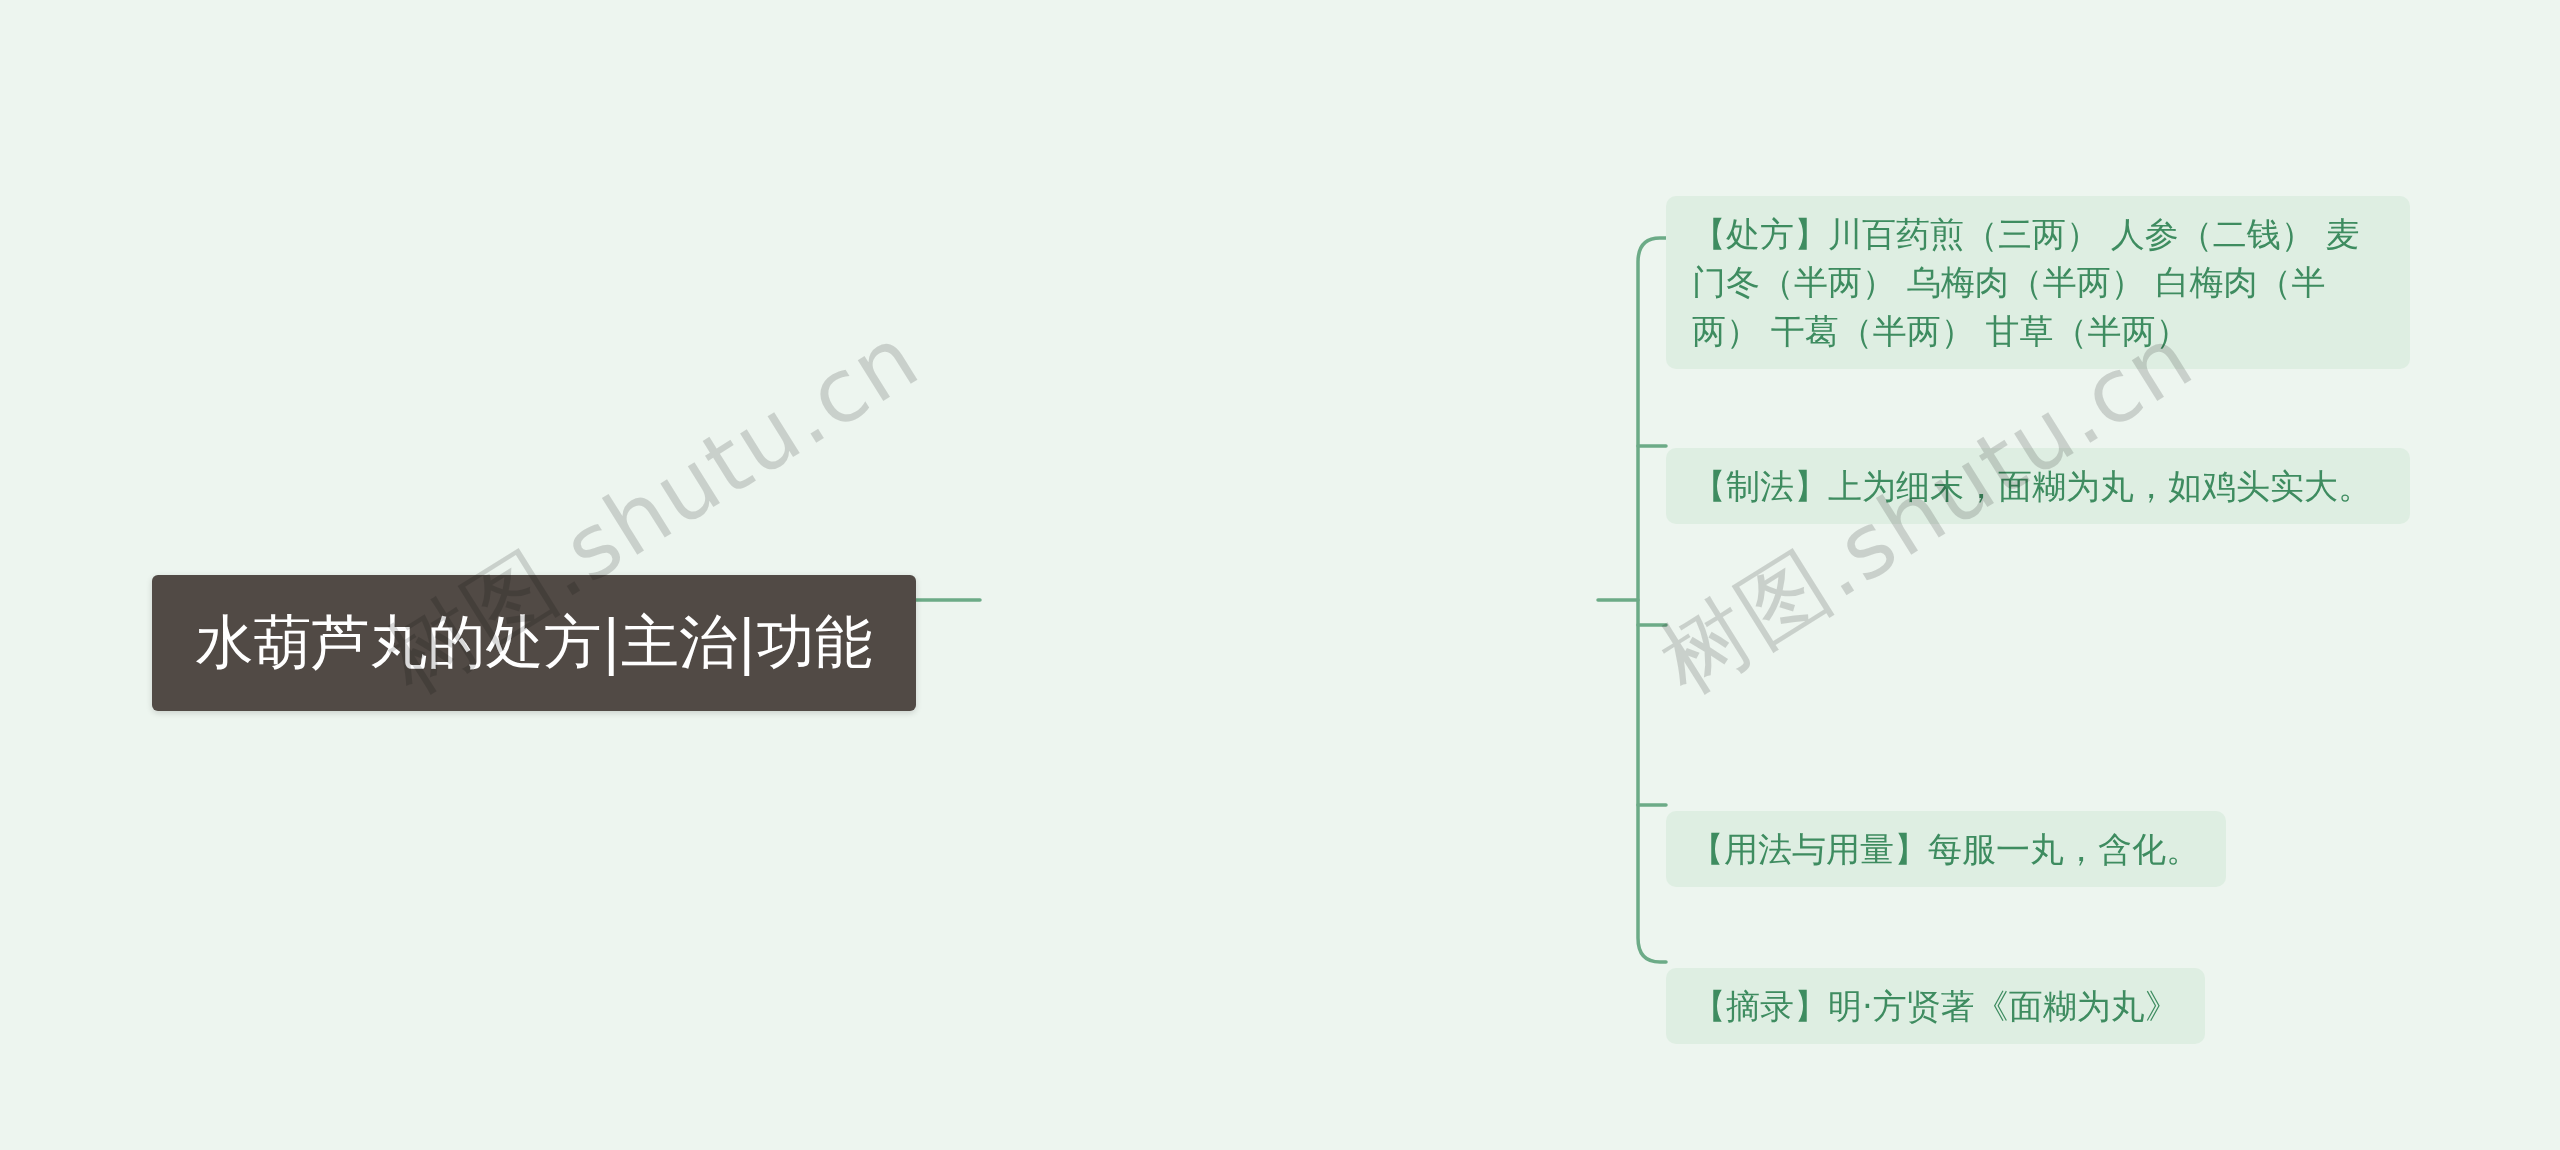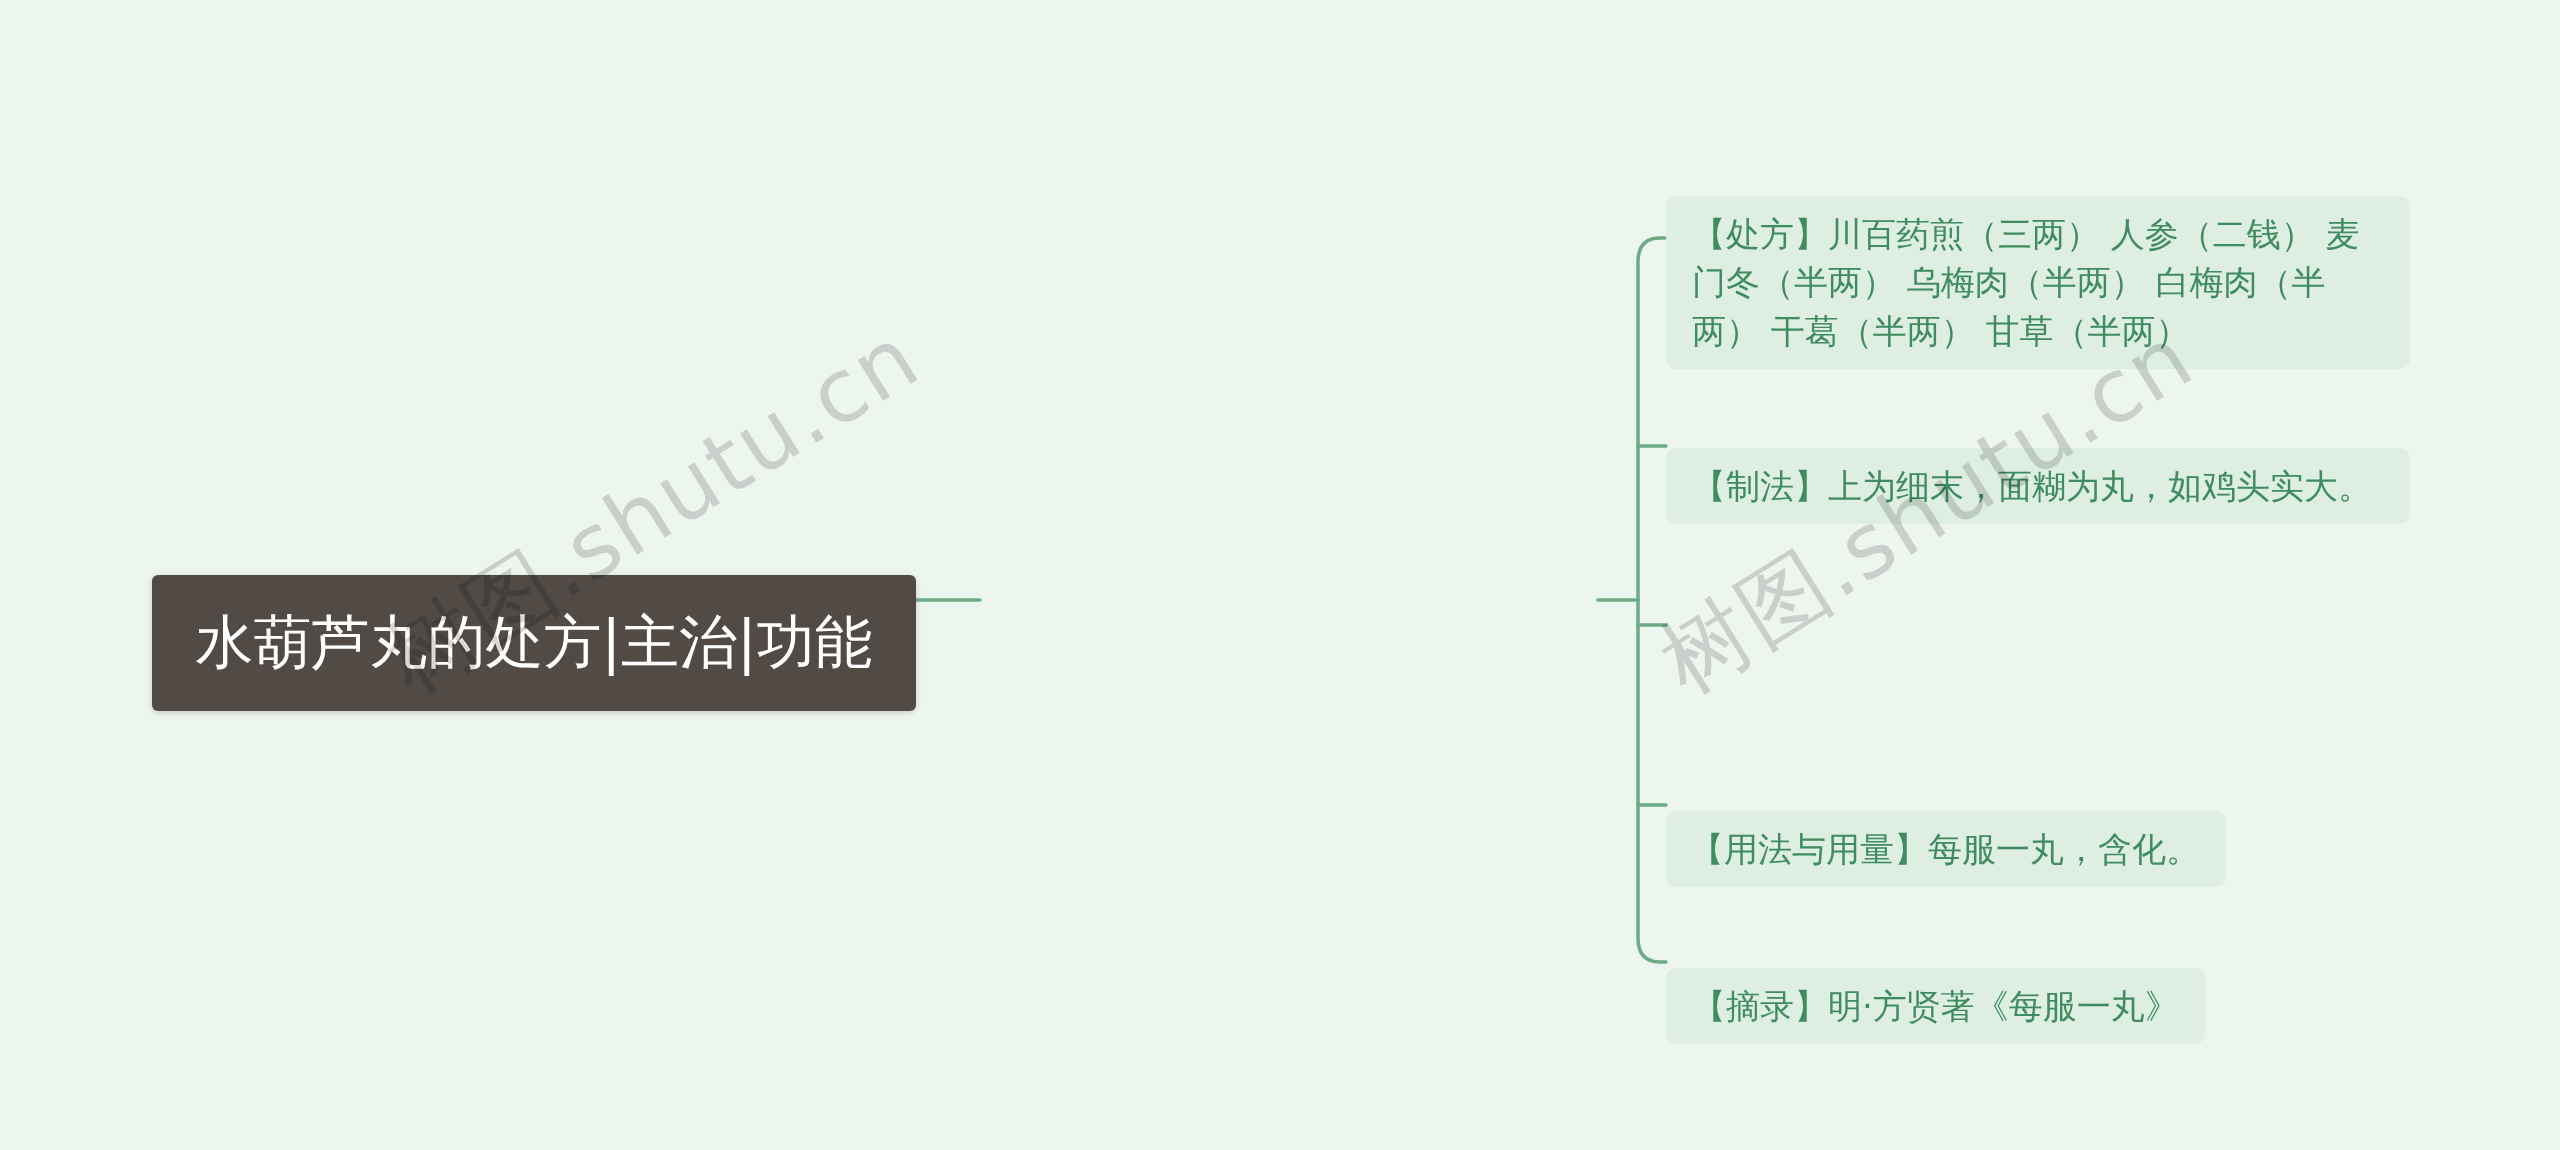--- a/index.html
+++ b/index.html
@@ -105,19 +105,19 @@
   <div class="node root-node">水葫芦丸的处方|主治|功能</div>
 
 
   <div class="node branch-node branch-wide branch-1">【处方】川百药煎（三两） 人参（二钱） 麦门冬（半两） 乌梅肉（半两） 白梅肉（半两） 干葛（半两） 甘草（半两）</div>
 
   <div class="node branch-node branch-wide branch-2">【制法】上为细末，面糊为丸，如鸡头实大。</div>
 
 
   <div class="node branch-node branch-fit branch-4">【用法与用量】每服一丸，含化。</div>
 
-  <div class="node branch-node branch-fit branch-5">【摘录】明·方贤著《每服一丸》</div>
+  <div class="node branch-node branch-fit branch-5">【摘录】明·方贤著《面糊为丸》</div>
 
   <div class="watermark watermark-1">树图.shutu.cn</div>
 
   <div class="watermark watermark-2">树图.shutu.cn</div>
 
 </div>
 
 </body></html>

